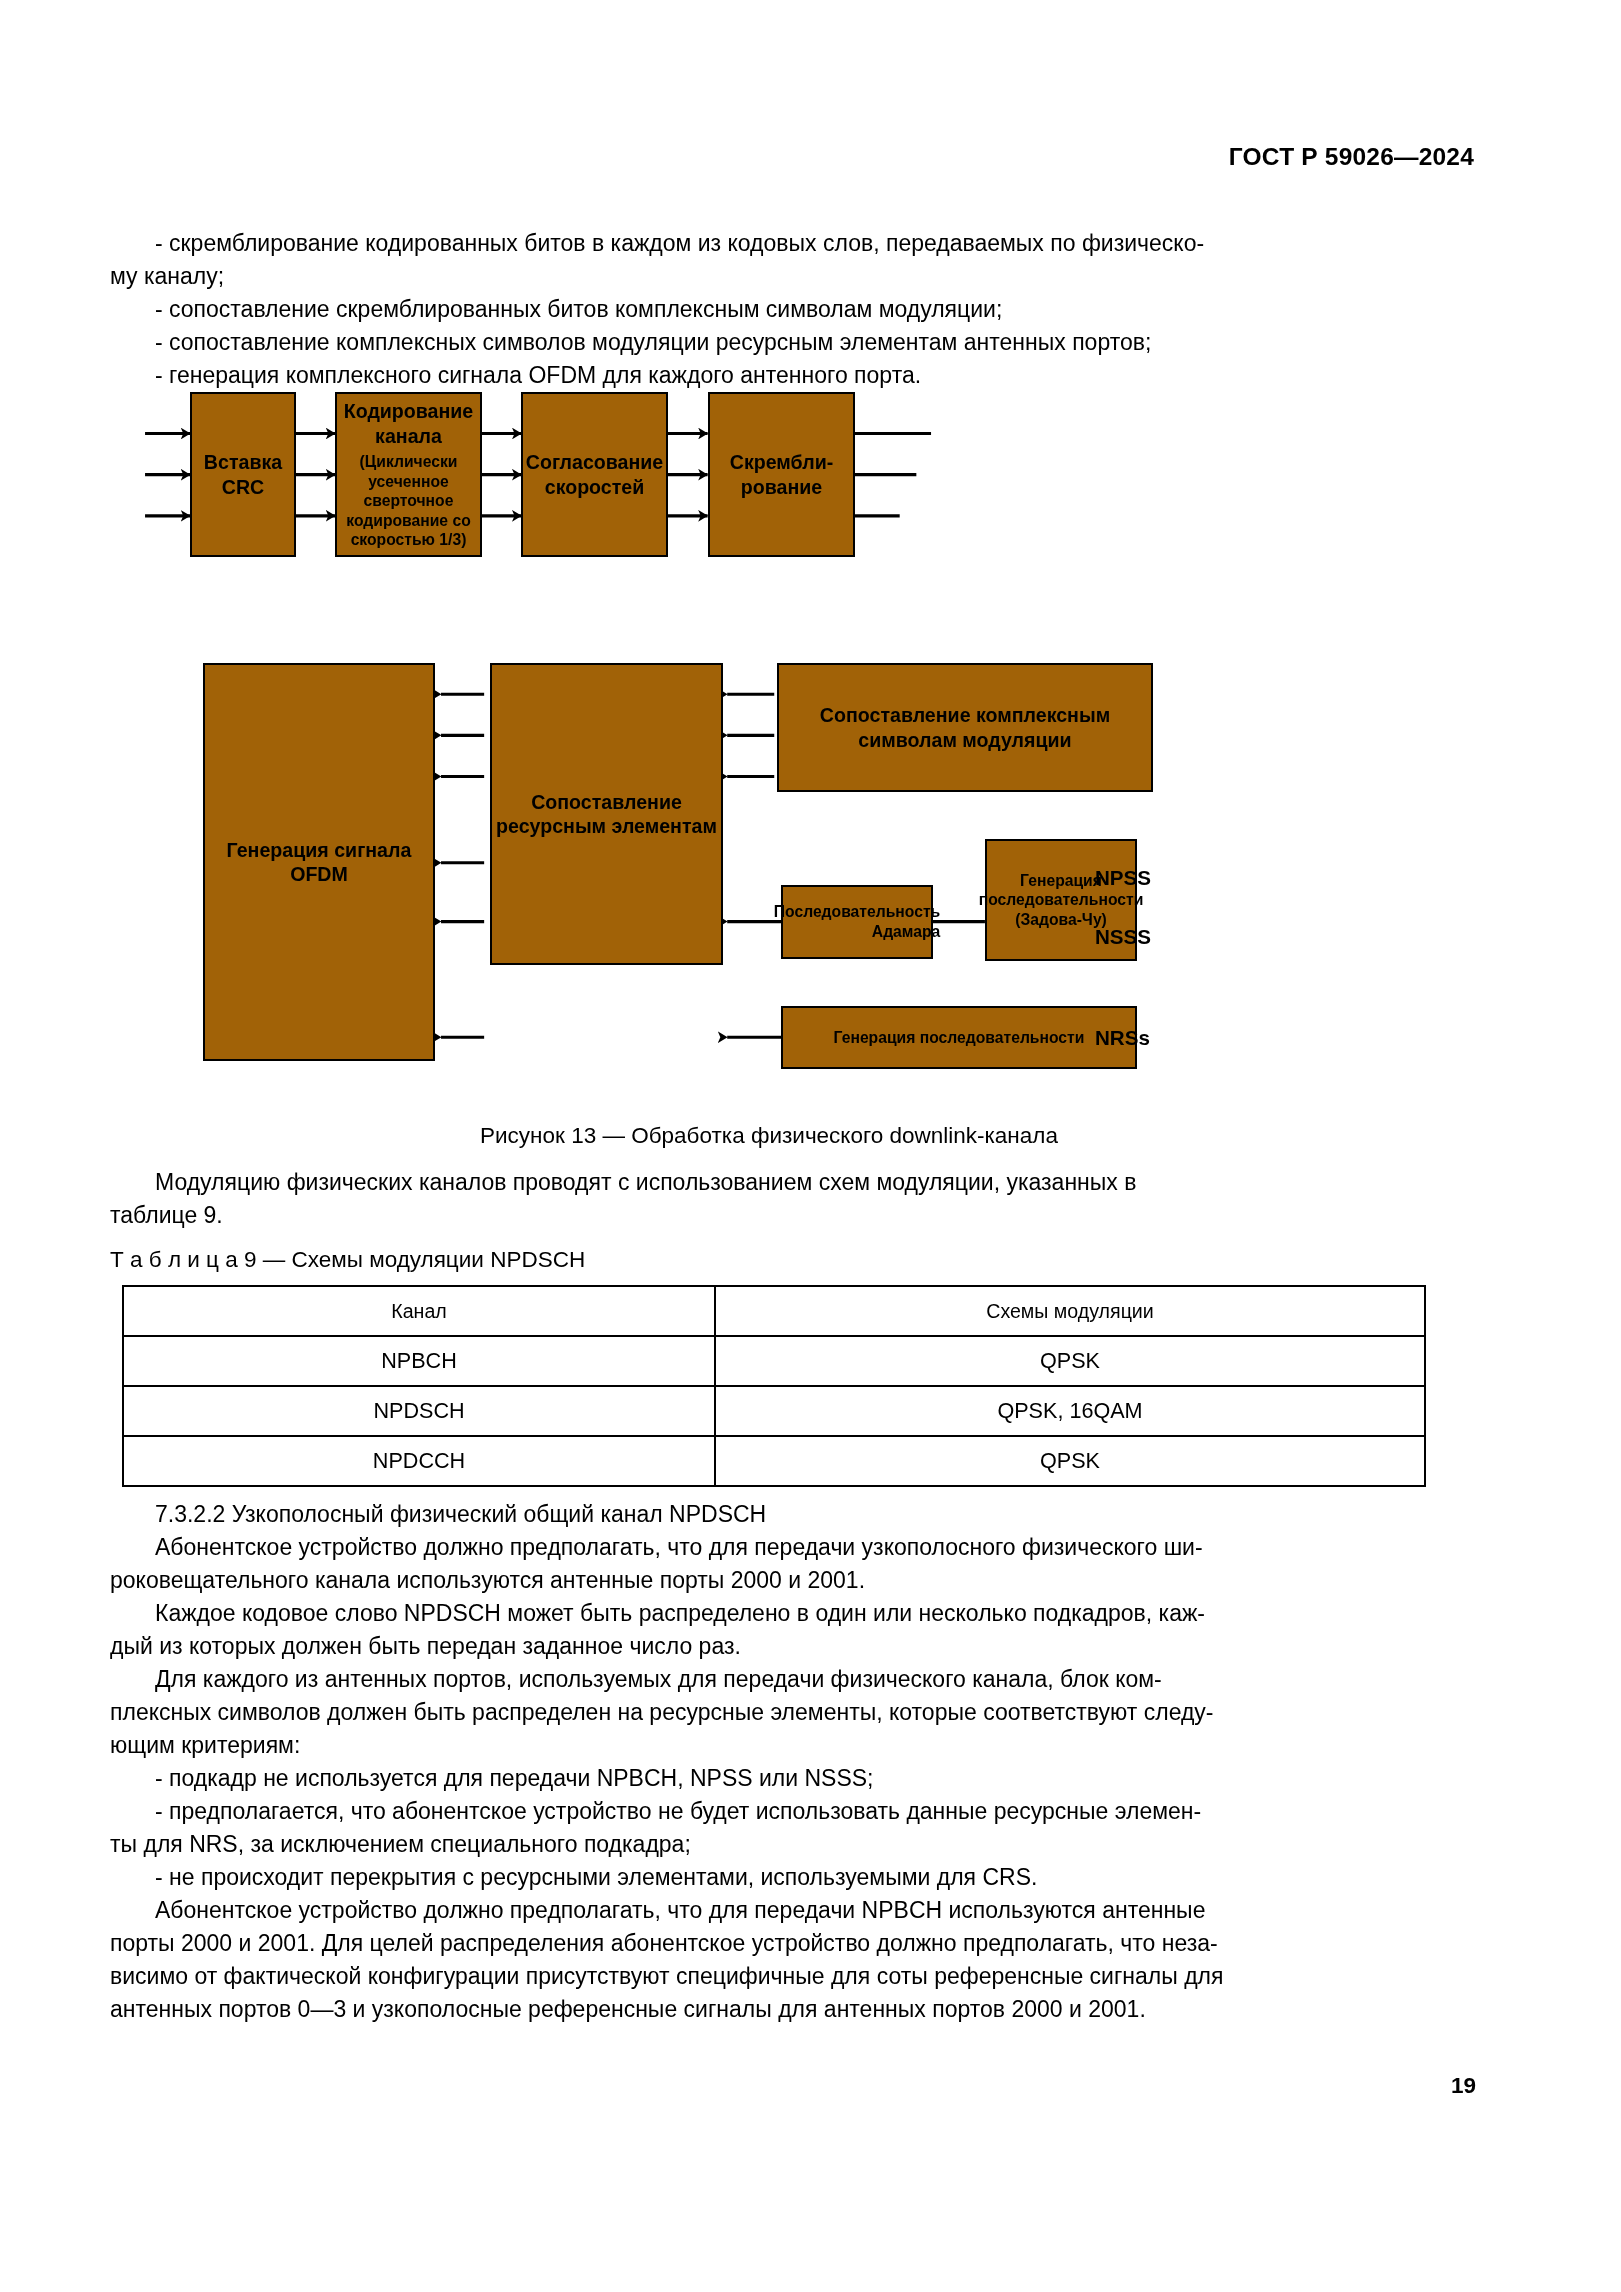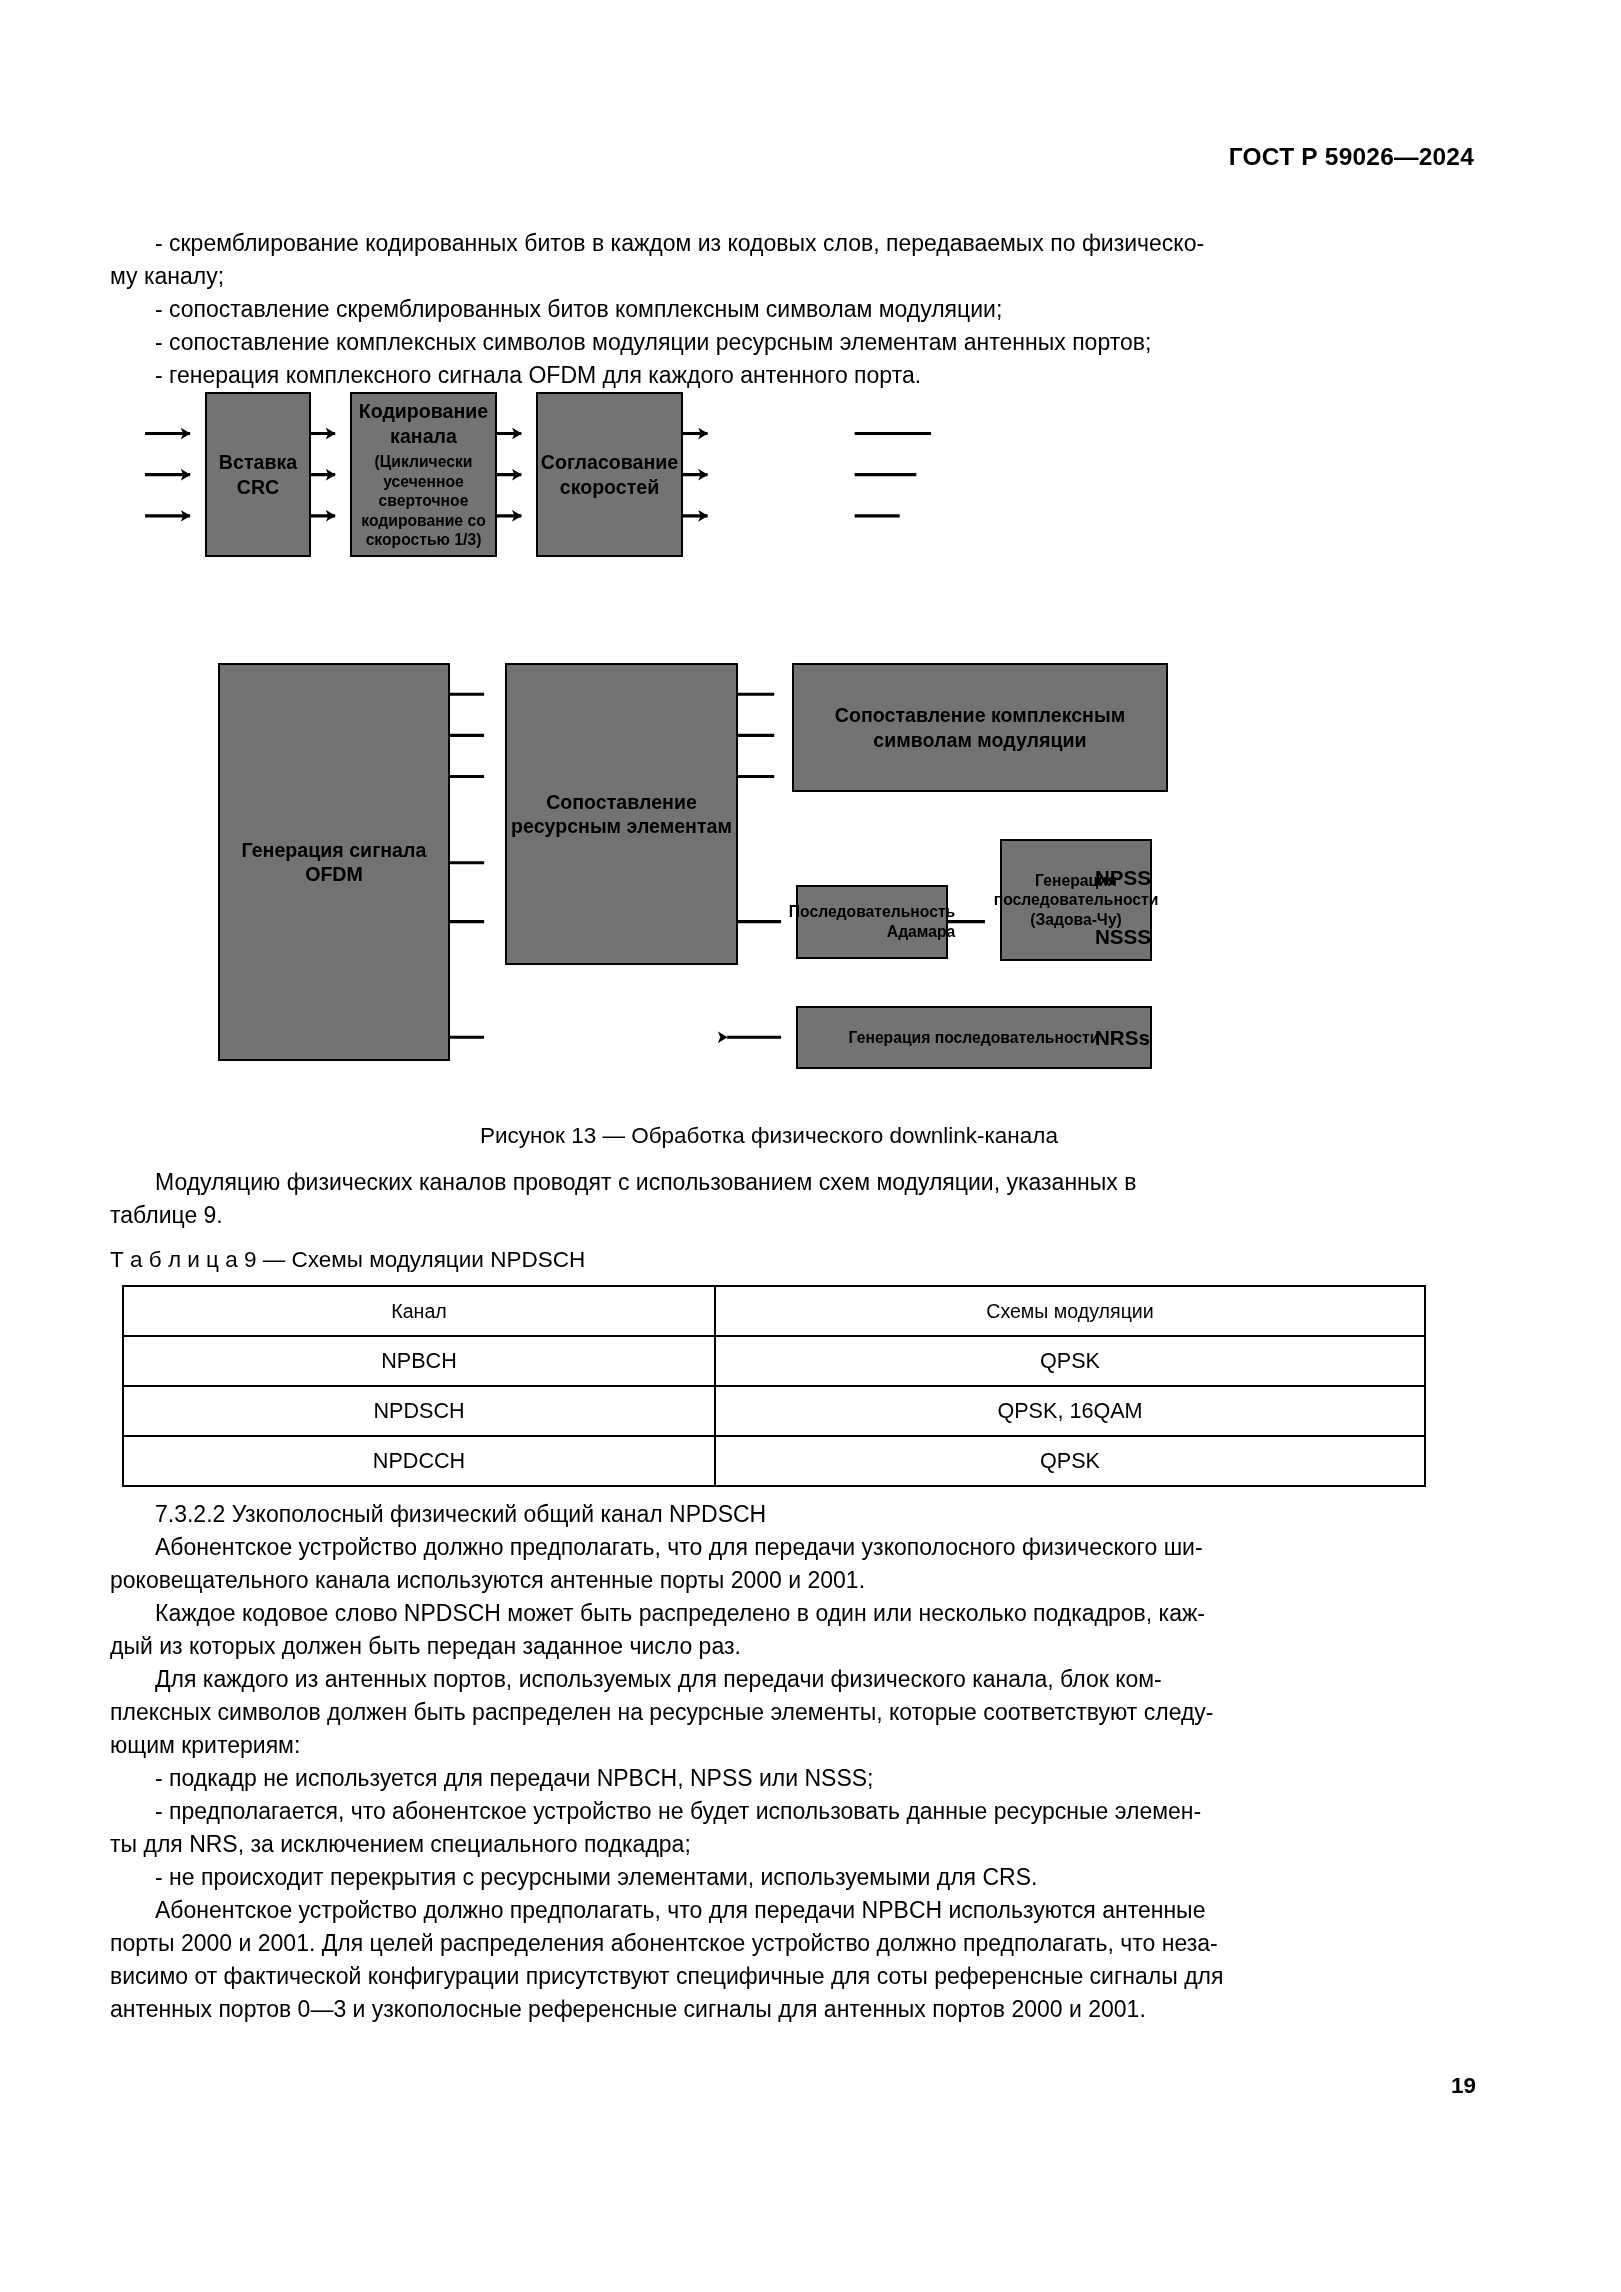--- a/index.html
+++ b/index.html
@@ -66,31 +66,30 @@
     left: 0;
     top: 0;
     width: 1621px;
     height: 2293px;
     pointer-events: none;
   }
 
   .blk {
     position: absolute;
     border: 2.9px solid #000;
-    background: #737373;
+    background: #a16207;
     box-sizing: border-box;
     display: flex;
     align-items: center;
     justify-content: center;
     text-align: center;
     font-size: 19.6px;
     line-height: 24.5px;
     font-weight: bold;
     padding: 2px 3.9px;
-    margin-left: 15px;
   }
   .blk.sm {
     font-size: 15.7px;
     line-height: 19.6px;
   }
   .blk .t1 { display:block; }
   .blk .t2 { display:block; font-size:15.7px; line-height:19.6px; margin-top:3.9px; }
 
   .sig-label {
     position: absolute;
@@ -217,20 +216,23 @@
 
     <div class="blk" style="left:335px; top:392px; width:147px; height:165px; flex-direction:column;">
       <span class="t1">Кодирование канала</span>
       <span class="t2">(Циклически усеченное сверточное кодирование со скоростью 1/3)</span>
     </div>
 
     <div class="blk" style="left:521px; top:392px; width:147px; height:165px;">
       <span>Согласование скоростей</span>
     </div>
 
+    <div class="blk" style="left:708px; top:392px; width:147px; height:165px;">
+      <span>Скрембли- рование</span>
+    </div>
 
     <div class="blk" style="left:203px; top:663px; width:232px; height:398px;">
       <span>Генерация сигнала OFDM</span>
     </div>
 
     <div class="blk" style="left:490px; top:663px; width:233px; height:302px;">
       <span>Сопоставление ресурсным элементам</span>
     </div>
 
     <div class="blk" id="cplx" style="left: 777px; top: 663px; width: 376px; height: 129px; border: 2.9px solid rgb(0, 0, 0);">

